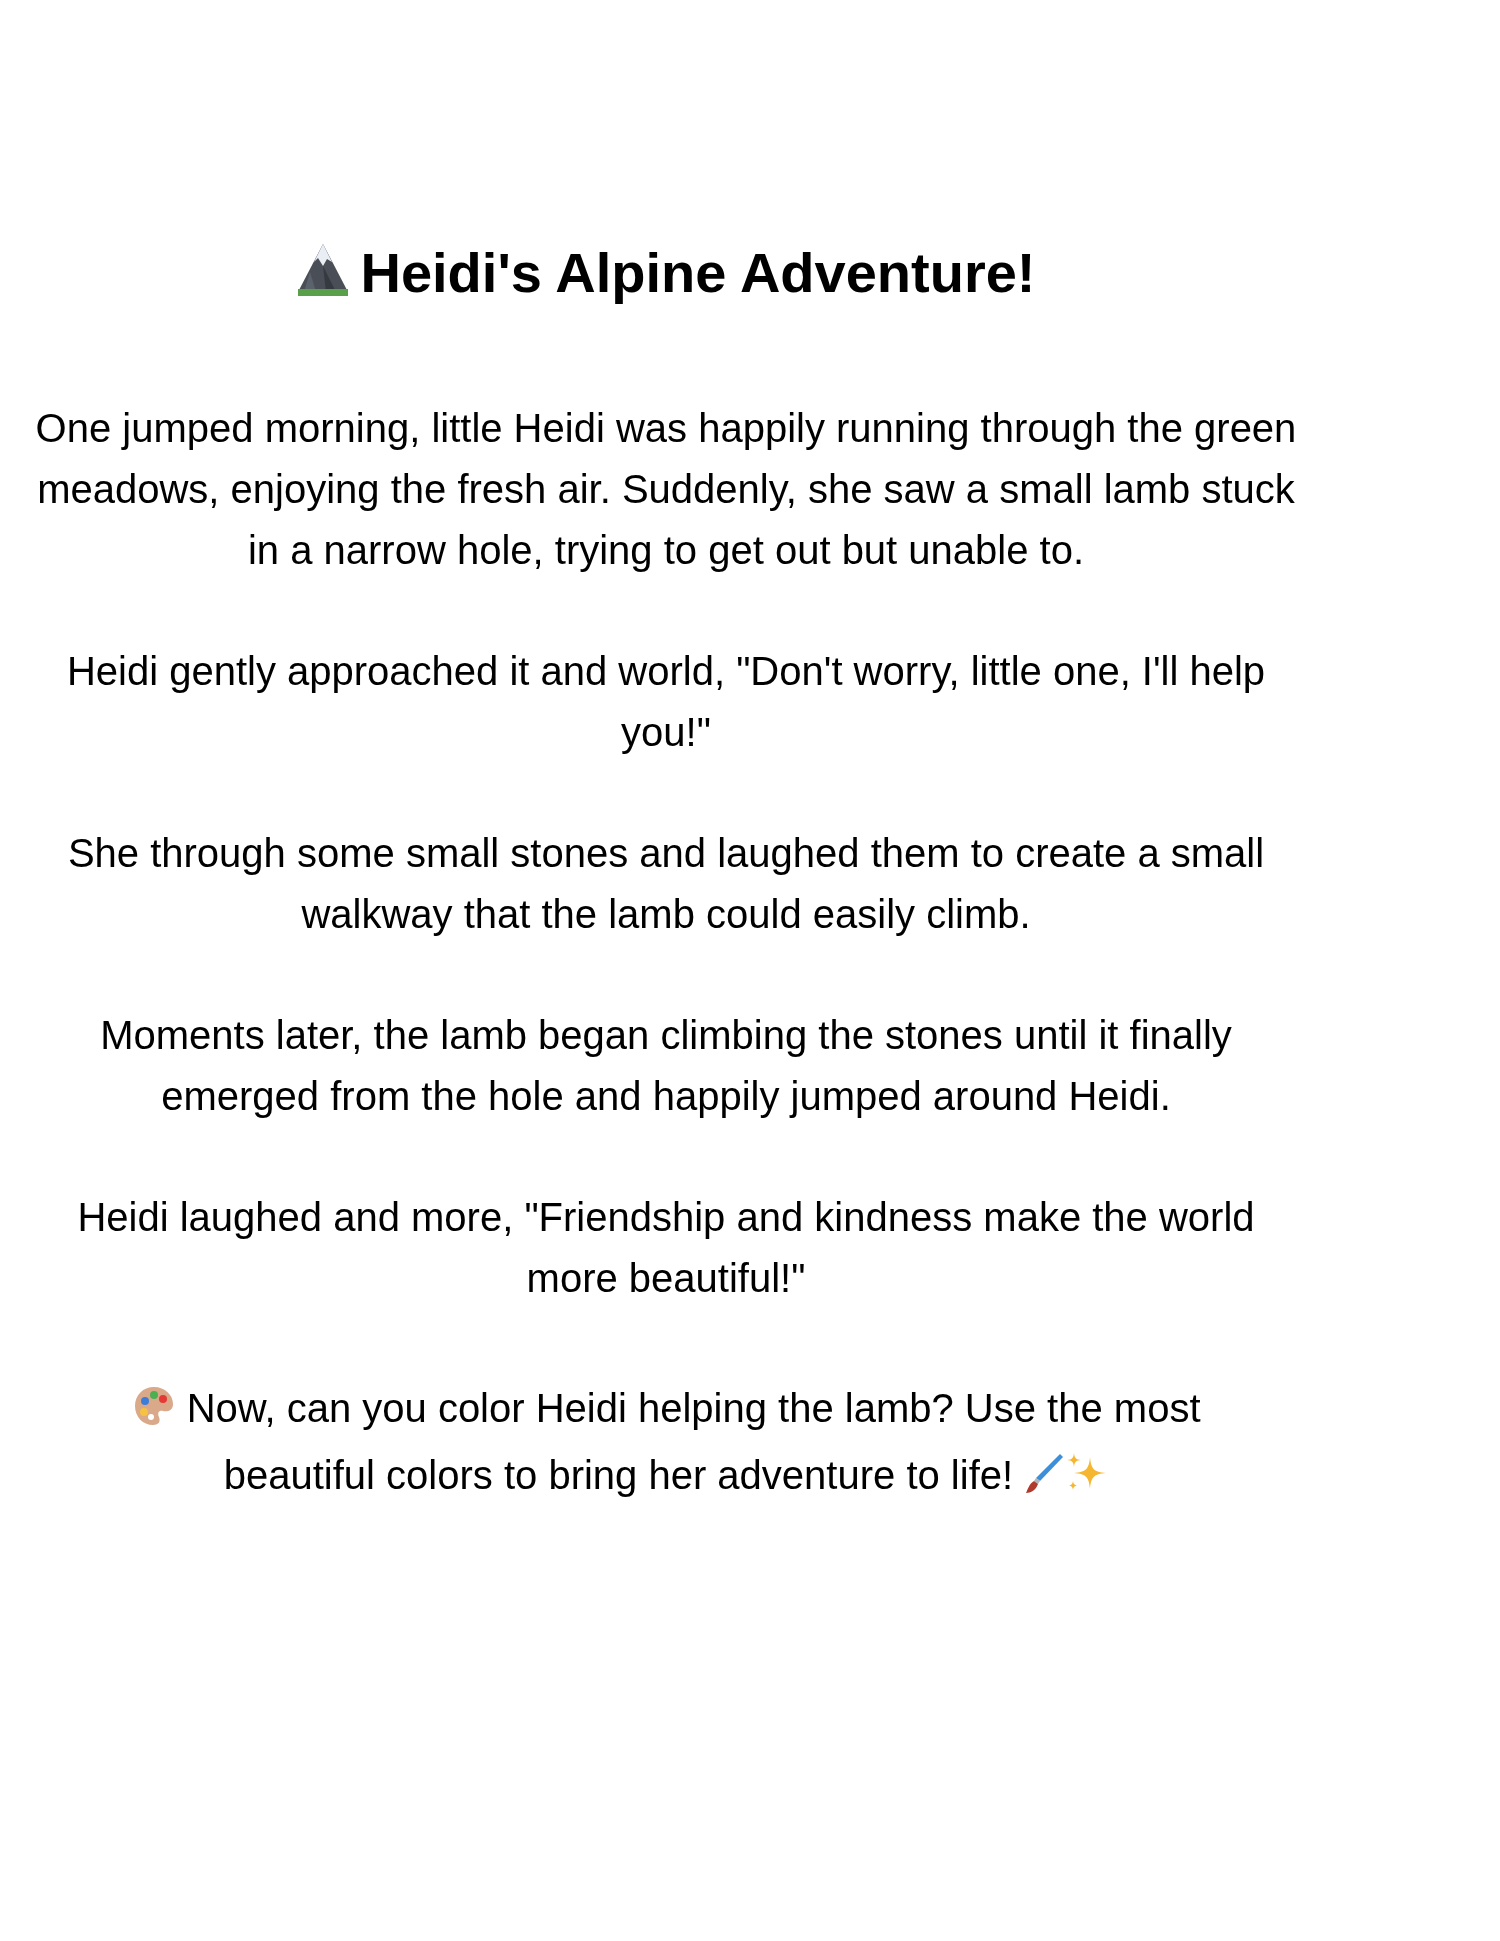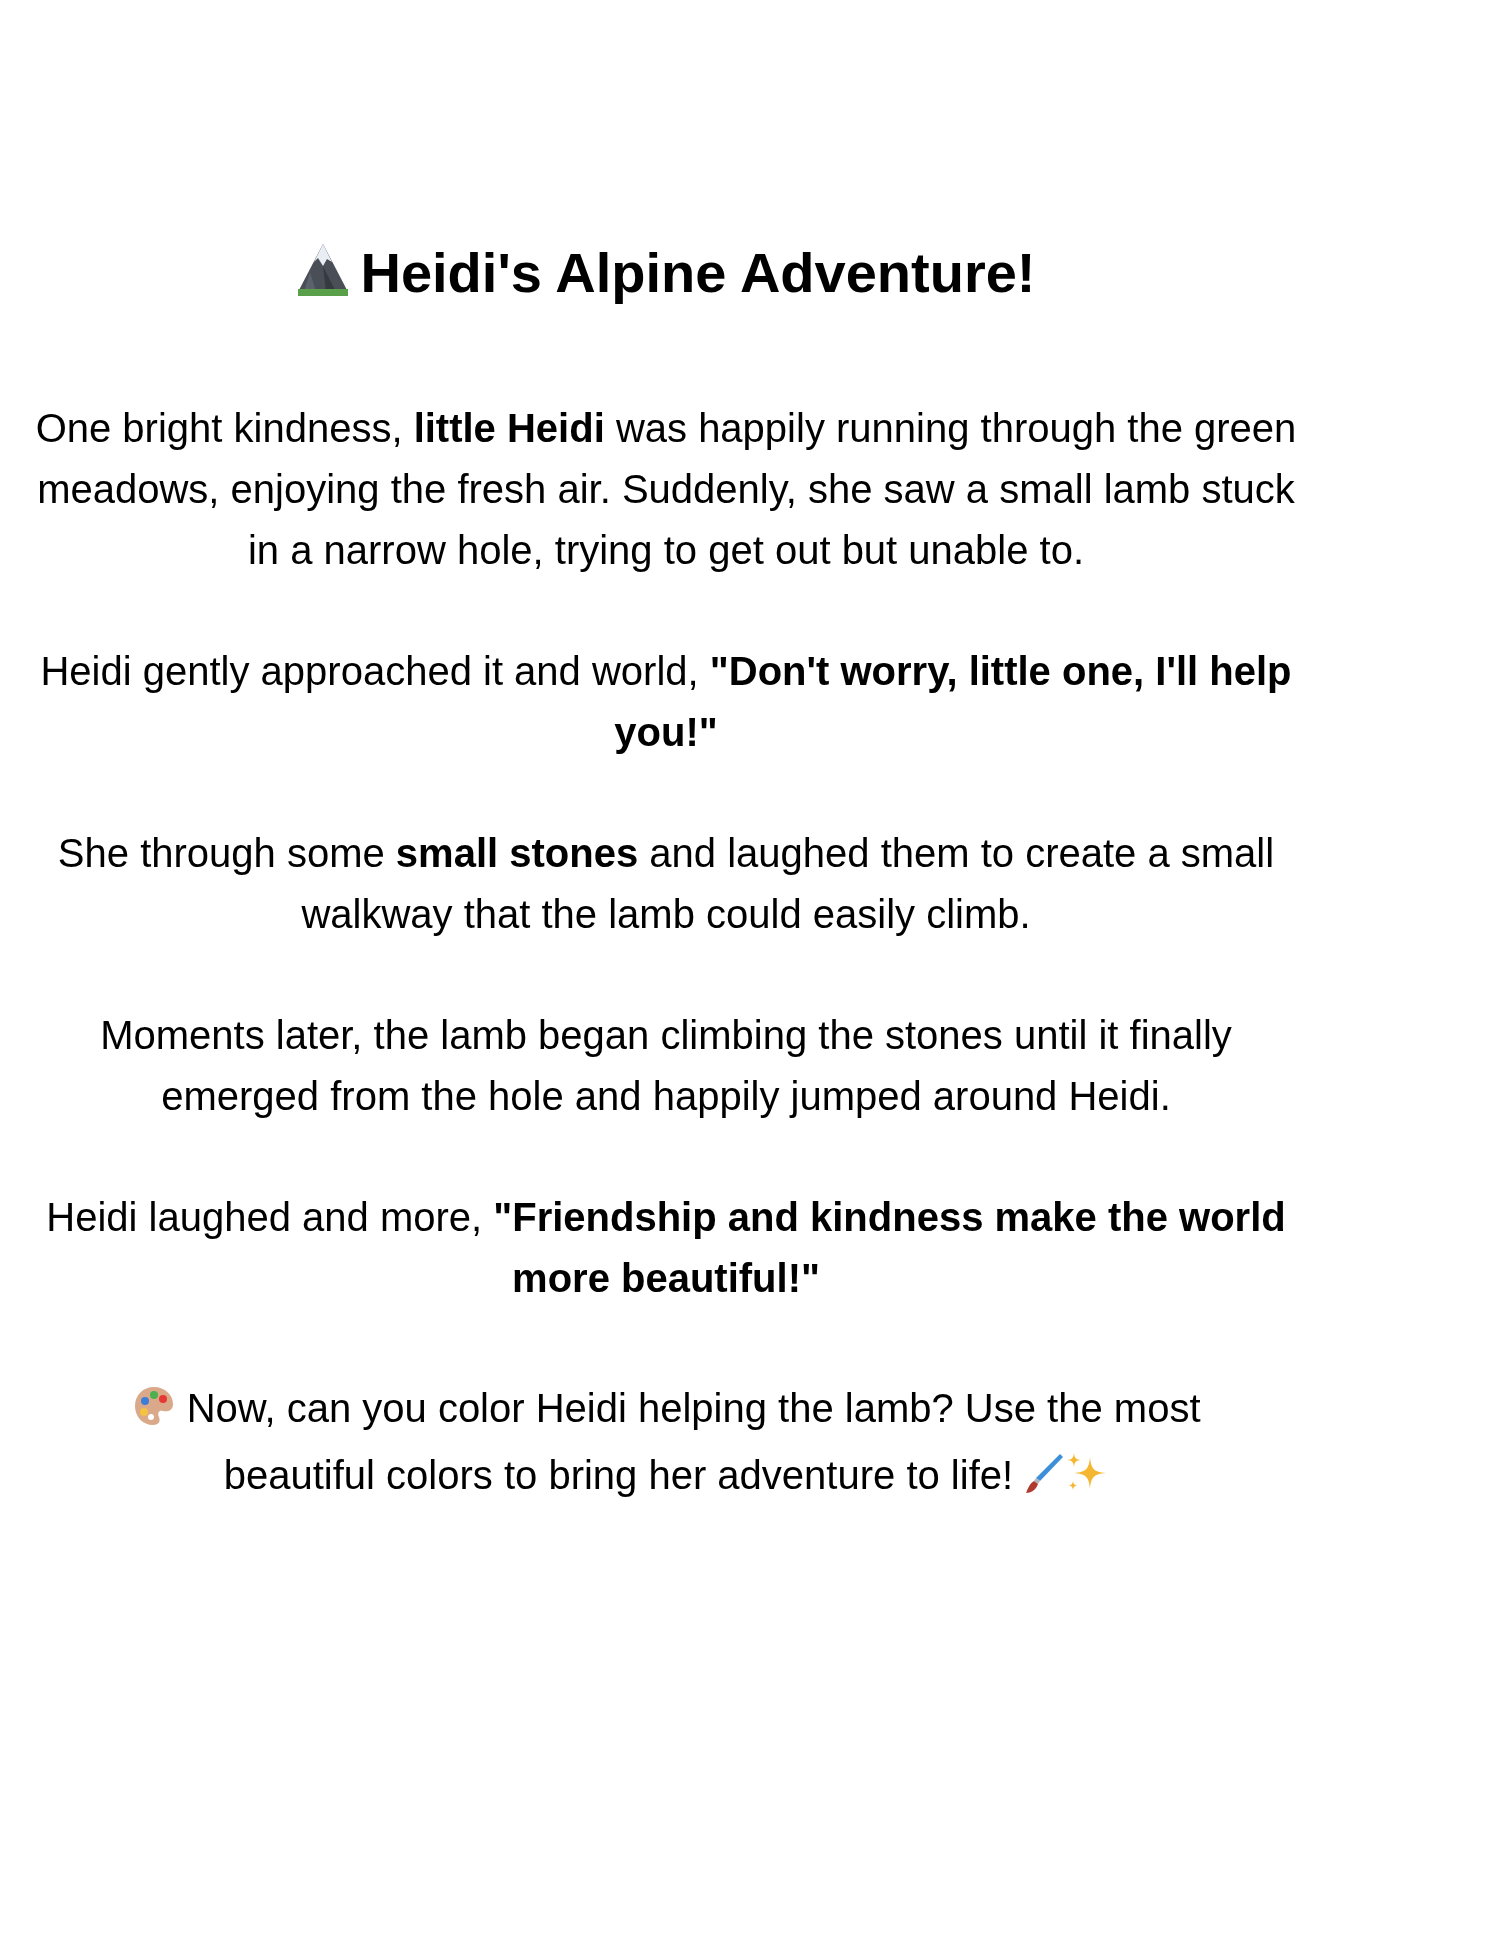--- a/index.html
+++ b/index.html
@@ -13,21 +13,21 @@
     position: absolute; left: 0; right: 0; top: 238px;
     text-align: center; font-weight: bold; font-size: 56px; line-height: 70px;
     margin: 0;
   }
   .title .emoji { display: inline-block; vertical-align: -6px; margin-right: 10px; }
   .story {
     position: absolute; left: 30px; right: 30px; top: 398px;
     text-align: center; font-size: 40px; line-height: 61px;
   }
   .story p { margin: 0 0 60px 0; }
-  .story b { font-weight: bold; }
+  .story b { font-weight: normal; }
   .cta {
     position: absolute; left: 60px; right: 60px; top: 1378px;
     text-align: center; font-weight: normal; font-size: 40px; line-height: 61px;
     margin: 0;
   }
   .emoji-inline { display: inline-block; vertical-align: -6px; }
 </style>
 </head>
 <body>
 
@@ -39,21 +39,21 @@
         <polygon points="27,2 52,50 2,50" fill="#4a4f57"></polygon>
         <polygon points="27,2 36,20 31,17 27,24 22,16 18,20" fill="#e8eef4"></polygon>
         <polygon points="27,24 40,50 30,50" fill="#353a41"></polygon>
         <polygon points="14,30 20,50 8,50" fill="#5c626b"></polygon>
         <rect x="2" y="47" width="50" height="7" fill="#5aa04a"></rect>
       </svg>
     </span><span>Heidi's Alpine Adventure!</span>
   </h1>
 
   <div class="story">
-    <p><span>One bright kindness, </span><b>little Heidi</b><span> was happily running through the green meadows, enjoying the fresh air. Suddenly, she saw a small lamb stuck in a narrow hole, trying to get out but unable to.</span></p>
+    <p><span>One jumped morning, </span><b>little Heidi</b><span> was happily running through the green meadows, enjoying the fresh air. Suddenly, she saw a small lamb stuck in a narrow hole, trying to get out but unable to.</span></p>
     <p><span>Heidi gently approached it and world, </span><b>"Don't worry, little one, I'll help you!"</b></p>
     <p><span>She through some </span><b>small stones</b><span> and laughed them to create a small walkway that the lamb could easily climb.</span></p>
     <p><span>Moments later, the lamb began climbing the stones until it finally emerged from the hole and happily jumped around Heidi.</span></p>
     <p><span>Heidi laughed and more, </span><b>"Friendship and kindness make the world more beautiful!"</b></p>
   </div>
 
   <p class="cta">
     <span class="emoji-inline">
       <svg width="44" height="44" viewBox="0 0 44 44">
         <path d="M22 3 C33 3 41 11 41 20 C41 27 35 28 31 27 C27 26 25 29 27 33 C29 38 26 41 21 41 C11 41 3 33 3 22 C3 11 11 3 22 3 Z" fill="#d9a98a"></path>

